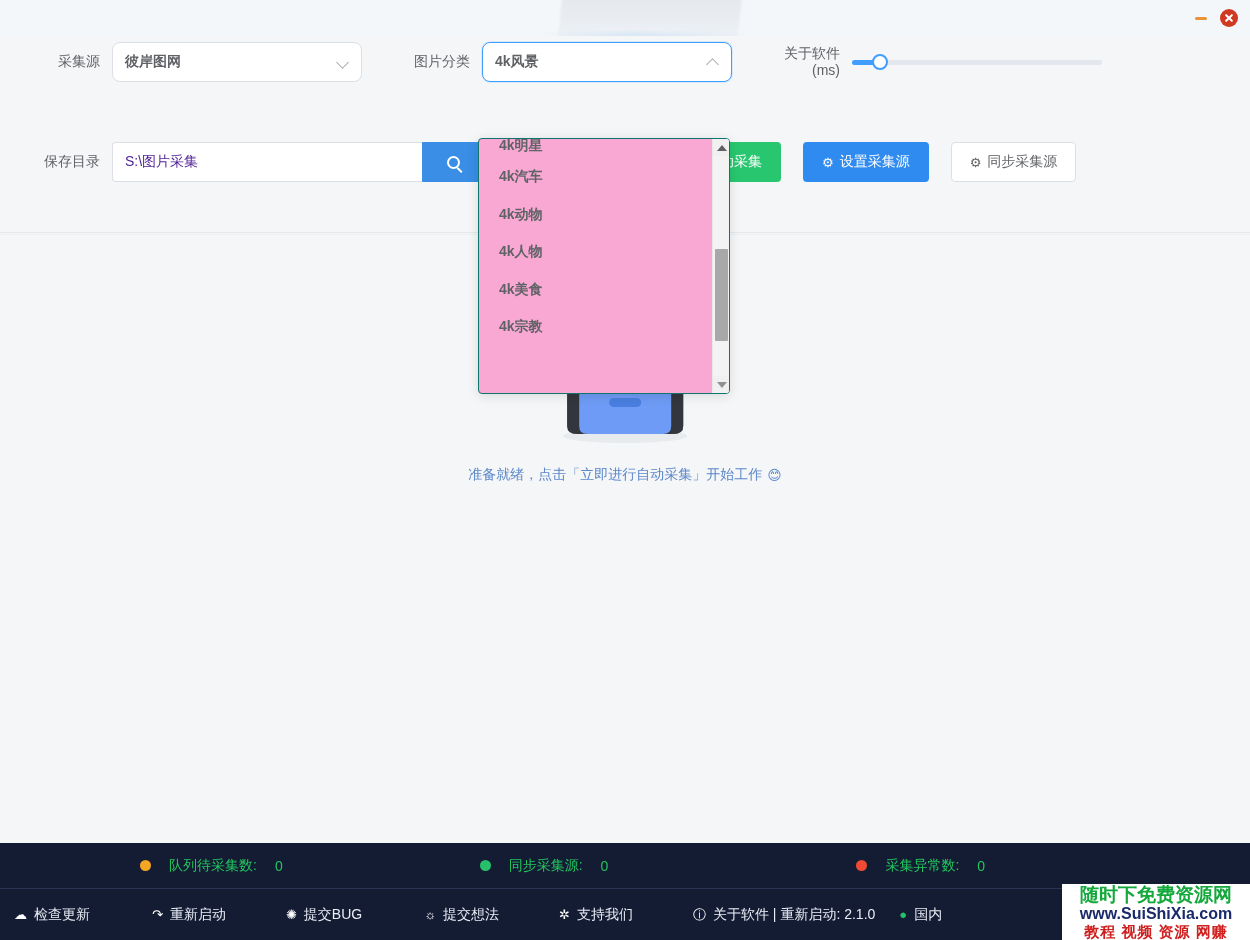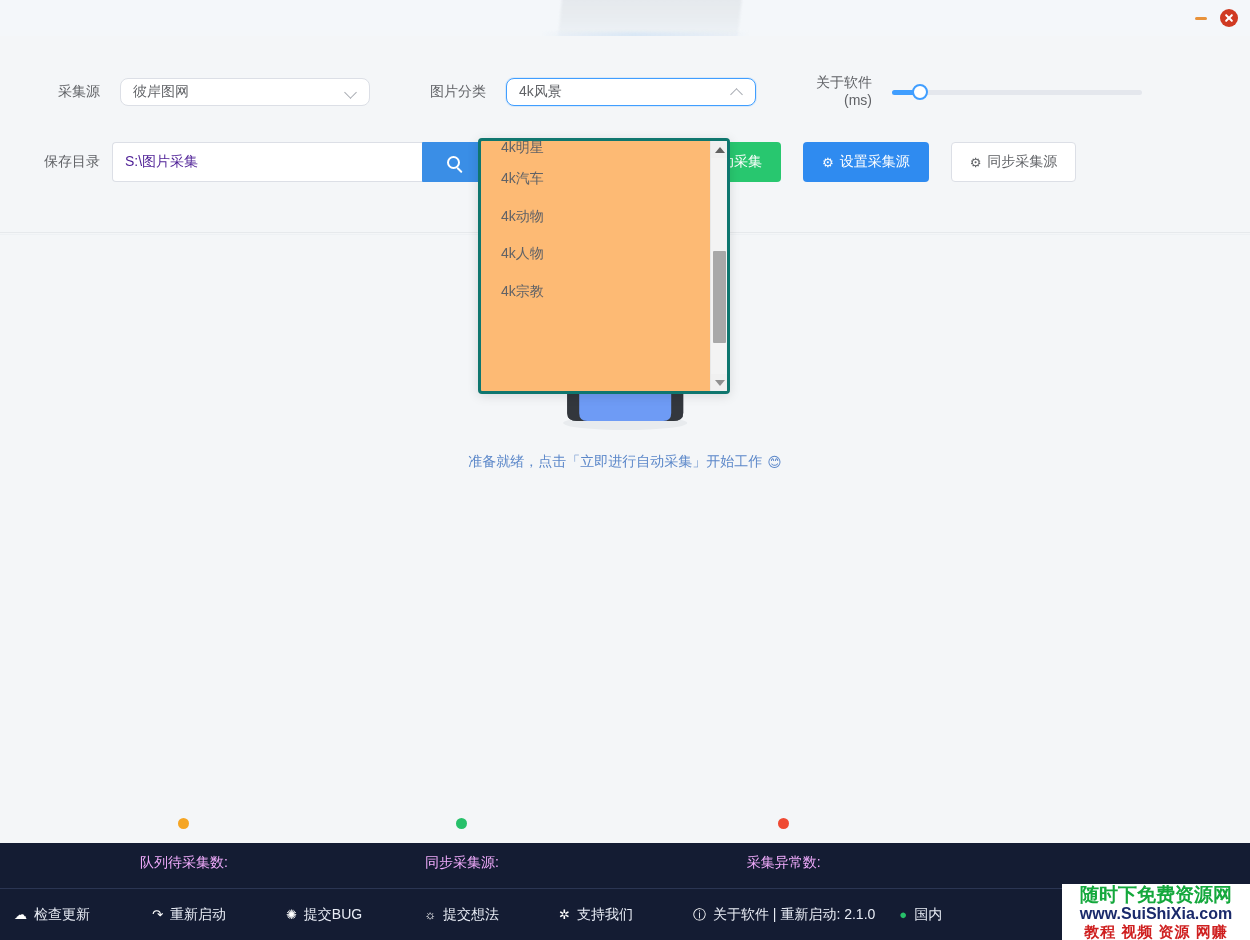--- a/index.html
+++ b/index.html
@@ -67,57 +67,58 @@
   .toolbar-div {
     position: absolute; top: 232px; left: 0;
     width: 1250px; height: 1px; background: #e6e9ec;
   }
   .toolbar-div2 {
     position: absolute; top: 234px; left: 0;
     width: 1250px; height: 1px; background: #eef1f4;
   }
 
   .row { position: absolute; display: flex; align-items: center; }
-  .row1 { top: 38px; left: 0; width: 1250px; gap: 8px; }
+  .row1 { top: 6px; left: 0; width: 1250px; }
   .row2 { top: 106px; left: 0; width: 1250px; }
 
   .fld-label {
     font-size: 14px; color: #606266;
     text-align: right; padding-right: 12px;
     line-height: 1.25;
   }
 
   .select-box {
-    height: 28px; border: 1px solid #dcdfe6; border-radius: 8px;
+    height: 40px; border: 1px solid #dcdfe6; border-radius: 8px;
     background: #fff; display: flex; align-items: center;
-    padding: 0 12px; cursor: pointer; position: relative;
+    padding: 0 12px; cursor: pointer; position: relative; font-weight: bold;
   }
   .select-box.active { border-color: #409eff; box-shadow: 0 0 0 1px rgba(64,158,255,.15); }
   .select-val { font-size: 14px; color: #606266; flex: 1; }
   .caret {
     width: 12px; height: 12px; position: relative;
   }
   .caret::before {
     content: ""; position: absolute; left: 1px; top: 2px;
     width: 8px; height: 8px;
     border-right: 1.6px solid #a8abb2; border-bottom: 1.6px solid #a8abb2;
     transform: rotate(45deg);
   }
   .caret.up::before { transform: rotate(-135deg); top: 4px; }
 
   
   .dropdown {
     position: absolute; top: 138px; left: 478px;
     width: 252px; height: 256px;
-    background: #fdba74;
-    border: 3px solid #0f766e;
+    background: #f9a8d4;
+    border: 1px solid #0f766e;
     border-radius: 4px;
     box-shadow: 0 2px 12px rgba(0,0,0,.12);
     z-index: 60;
     overflow: hidden;
+    font-weight: bold;
   }
   .dd-list {
     position: absolute; top: 0; left: 0; right: 17px; bottom: 0;
     padding-top: 0;
   }
   .dd-item {
     height: 37.5px; line-height: 37.5px;
     padding: 0 20px; font-size: 14px; color: #606266;
     white-space: nowrap; cursor: pointer;
   }
@@ -199,40 +200,40 @@
 
   .ic { display: inline-block; line-height: 1; font-size: 13px; }
 
   
   .content {
     position: absolute; top: 235px; left: 0;
     width: 1250px; height: 608px;
     background: #f4f6f8;
   }
   .empty-wrap {
-    position: absolute; left: 50%; top: 82px; transform: translateX(-50%);
+    position: absolute; left: 50%; top: 95px; transform: translateX(-50%);
     text-align: center;
   }
   .empty-img { width: 160px; height: 120px; margin: 0 auto; }
   .empty-text {
     margin-top: 16px; font-size: 14px; color: #5b87c9;
     display: flex; align-items: center; justify-content: center; gap: 5px;
   }
 
   
   .statusbar {
     position: absolute; left: 0; top: 843px;
     width: 1250px; height: 46px;
     background: #141c33;
     border-bottom: 1px solid #2b3553;
     display: flex; align-items: center;
   }
   .stat {
-    display: flex; align-items: center; gap: 25px;
-    font-size: 14px; color: #f0abfc; flex-direction: column;
+    display: flex; align-items: center; gap: 18px;
+    font-size: 14px; color: #22c55e;
   }
   .dot { width: 11px; height: 11px; border-radius: 50%; display: inline-block; }
 
   .linkbar {
     position: absolute; left: 0; top: 889px;
     width: 1250px; height: 51px;
     background: #141c33;
     display: flex; align-items: center;
   }
   .lnk {
@@ -390,20 +391,21 @@
       <span>国内</span>
     </div>
   </div>
 
   <div class="dropdown">
     <div class="dd-list">
       <div class="dd-item clip">4k明星</div>
       <div class="dd-item">4k汽车</div>
       <div class="dd-item">4k动物</div>
       <div class="dd-item">4k人物</div>
+      <div class="dd-item">4k美食</div>
       <div class="dd-item">4k宗教</div>
     </div>
     <div class="dd-scroll">
       <div class="dd-arrow top">
           <i></i>
         </div>
       <div class="dd-thumb"></div>
       <div class="dd-arrow bot">
           <i></i>
         </div>

